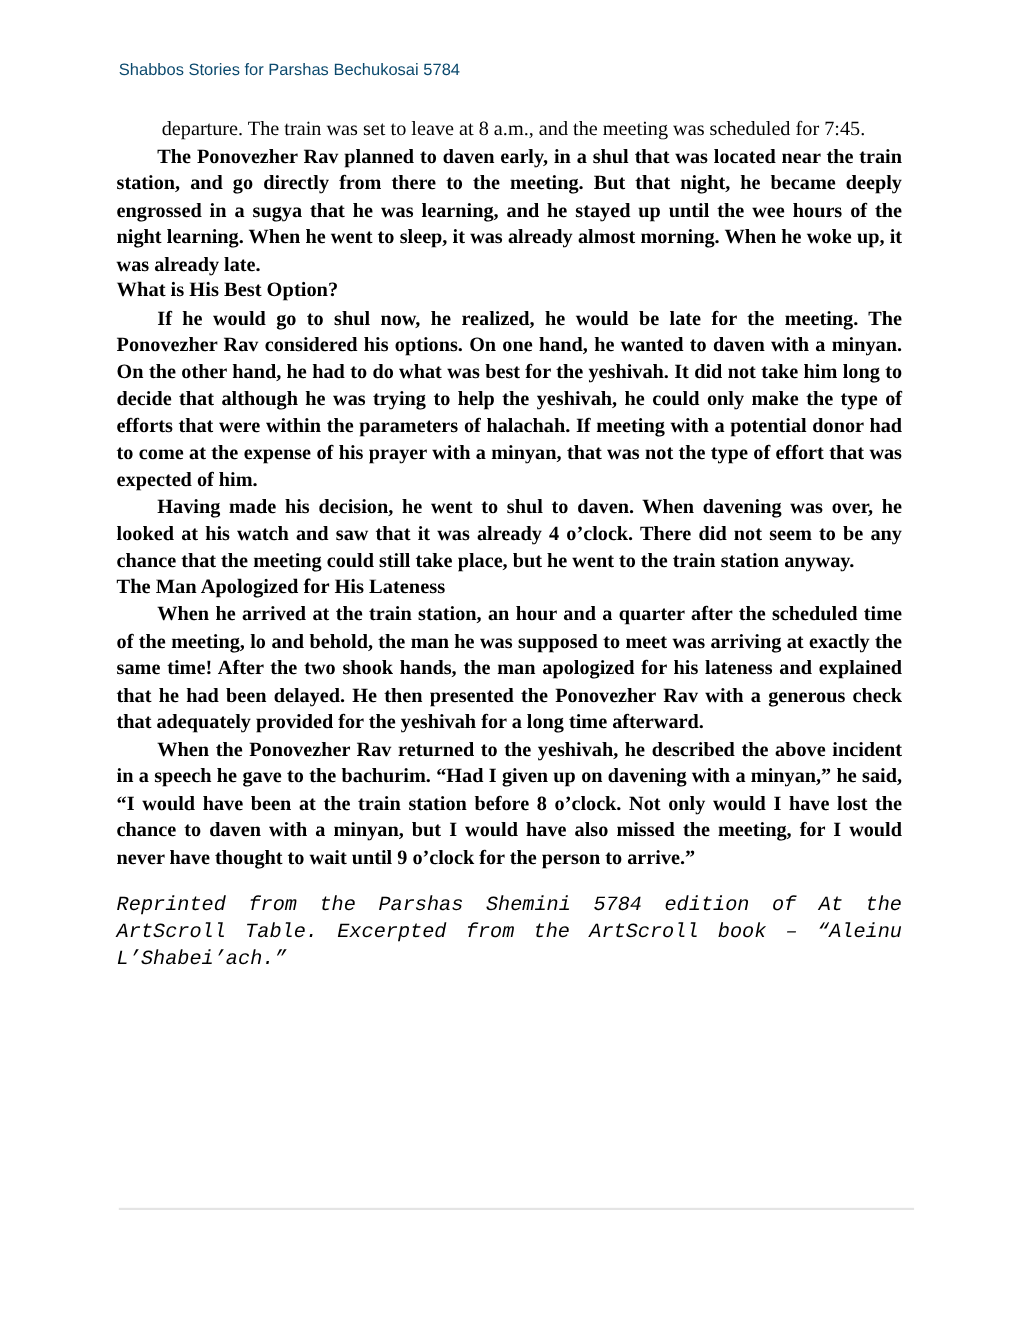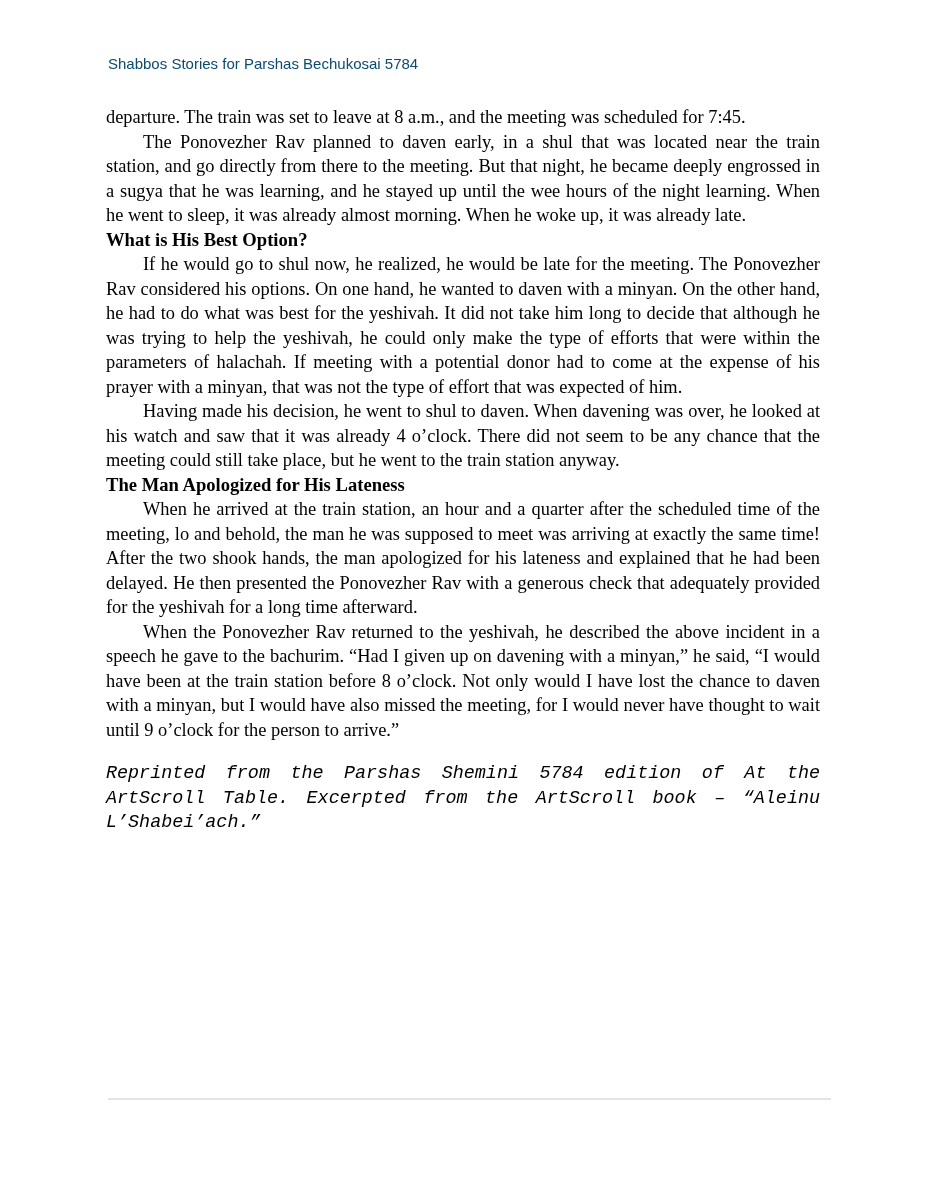--- a/index.html
+++ b/index.html
@@ -34,23 +34,25 @@
     font-size: 18.4px;
     line-height: 24.5px;
     text-align: justify;
   }
   .content p {
     margin: 0;
     padding: 0;
   }
   p.body-indent {
     text-indent: 37px;
+    font-weight: bold;
   }
   p.body-noindent {
     text-indent: 0;
+    margin-left: 41px;
   }
   .story-heading {
     margin: 21px 0 0 0;
     font-size: 18.6px;
     line-height: 24.5px;
     font-weight: bold;
     text-align: left;
   }
   p.attribution {
     margin-top: 20px;

